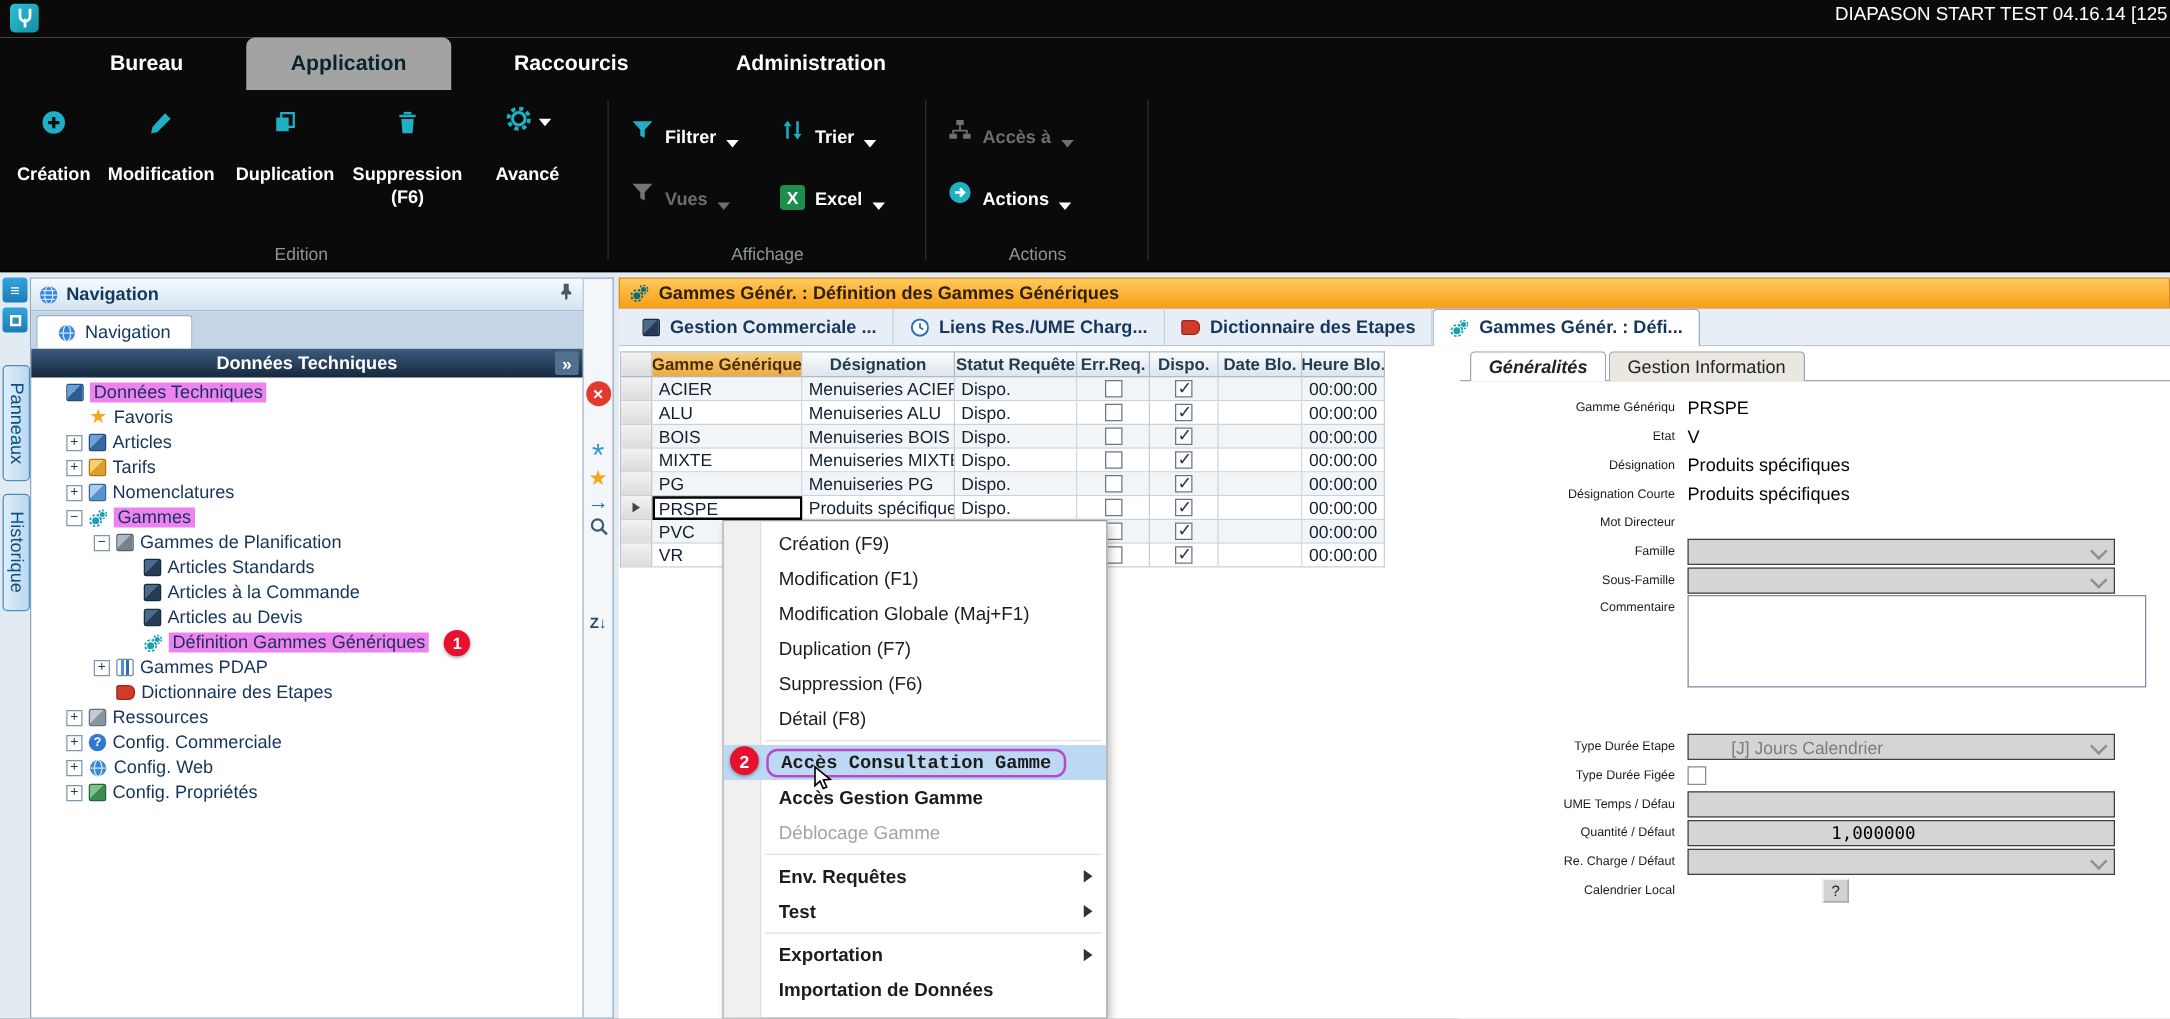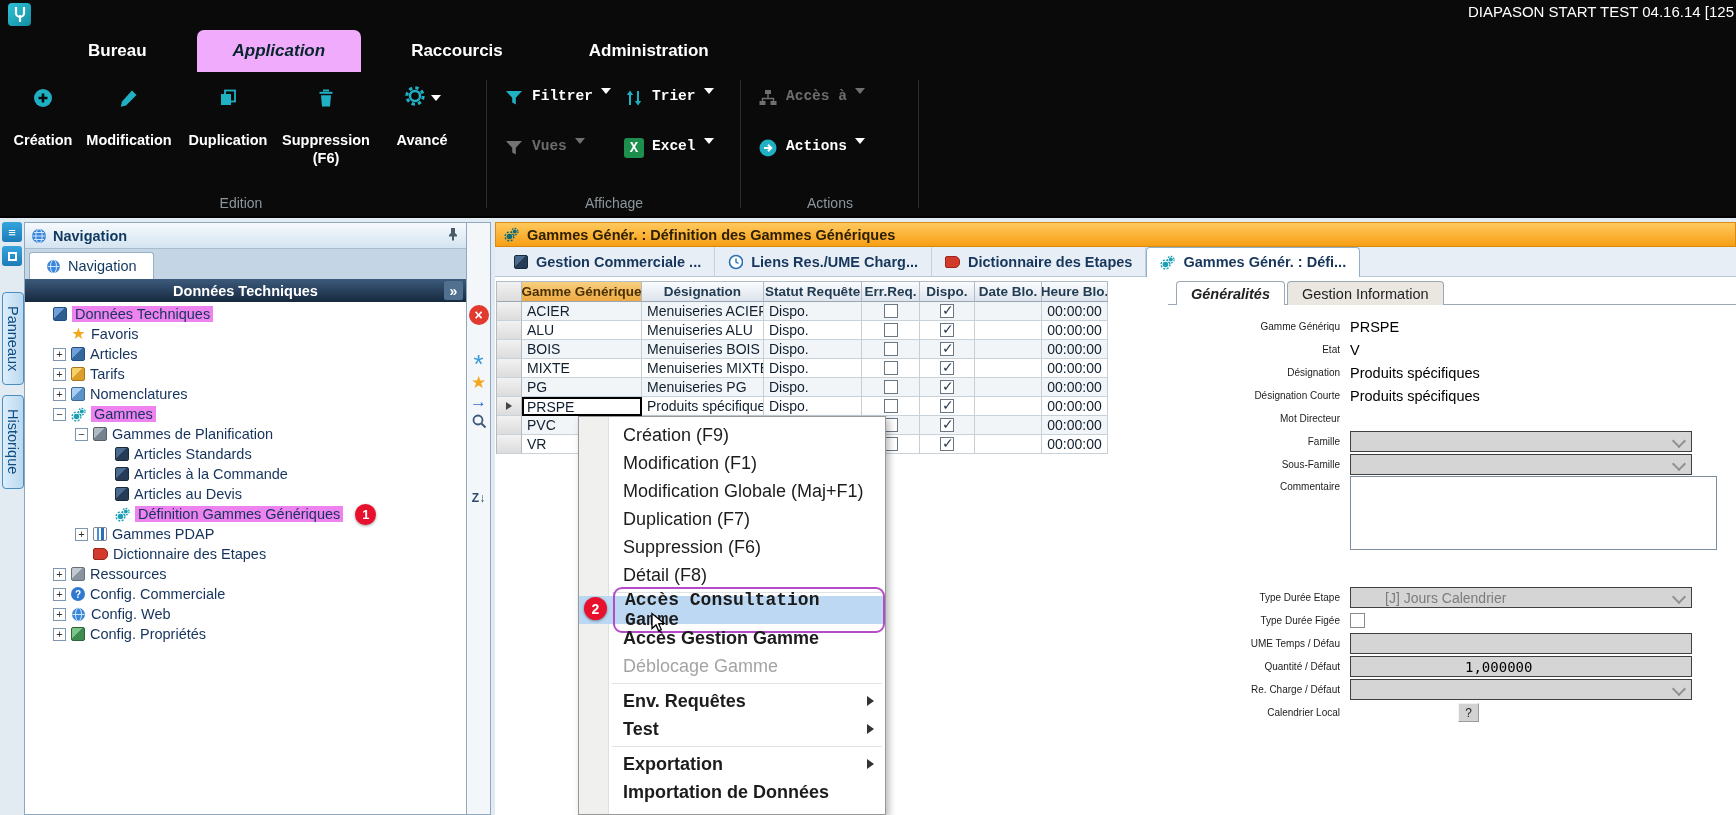--- a/index.html
+++ b/index.html
@@ -10,33 +10,33 @@
   
   .titlebar { position:absolute; top:0; left:0; right:0; height:30px; background:#0a0a0a; }
   .logo { position:absolute; left:8px; top:3px; width:23px; height:23px; border-radius:4px;
           background:linear-gradient(135deg,#2cc2d6,#158ea2); display:flex; align-items:center; justify-content:center; }
   .title-text { position:absolute; right:2px; top:3px; color:#ffffff; font-size:15px; white-space:nowrap; }
 
   
   .rtabs { position:absolute; top:30px; left:0; right:0; height:42px; background:#0a0a0a;
            display:flex; align-items:stretch; padding-left:52px; gap:14px; }
   .rtab { display:flex; align-items:center; padding:0 36px; color:#fff; font-weight:bold; font-size:17px; cursor:default; }
-  .rtab.active { background:#f0abfc; color:#07262c; border-radius:7px 7px 0 0;font-style:italic; }
+  .rtab.active { background:#a3a3a3; color:#07262c; border-radius:7px 7px 0 0; }
 
   
   .ribbon { position:absolute; top:72px; left:0; right:0; height:146px; background:#0a0a0a; border-bottom:2px solid #000; }
   .rgroup { position:absolute; top:0; bottom:0; }
   .glabel { position:absolute; bottom:5px; left:0; right:0; text-align:center; color:#8b969c; font-size:14px; }
   .gsep { position:absolute; top:8px; bottom:8px; width:1px; background:#2d2d2d; }
   .bigrow { position:absolute; top:10px; left:8px; display:flex; }
   .bigbtn { display:flex; flex-direction:column; align-items:center; gap:21px; padding:4px 6px 0;
             color:#fff; font-size:14.5px; font-weight:600; text-align:center; line-height:1.25; }
   .iconrow { display:flex; align-items:center; gap:5px; height:24px; }
-  .smbtn { position:absolute; display:flex; align-items:flex-start; gap:8px; color:#fff; font-size:14.5px;
-           font-weight:600; height:30px; padding:0 6px;font-family:Liberation Mono, monospace; }
+  .smbtn { position:absolute; display:flex; align-items:flex-end; gap:8px; color:#fff; font-size:14.5px;
+           font-weight:600; height:30px; padding:0 6px; }
   .smbtn.disabled, .bigbtn.disabled { color:#6d6d6d; }
   .dd { width:0; height:0; border-left:5px solid transparent; border-right:5px solid transparent; border-top:6px solid #fff; }
   .dd.gray { border-top-color:#707070; }
   .xls { width:20px; height:20px; background:#1e8e4e; border-radius:3px; color:#fff; font-weight:bold;
          font-size:14px; display:flex; align-items:center; justify-content:center; }
   .xls::before { content:"X"; }
 
   
   .workspace { position:absolute; top:218px; left:0; right:0; bottom:0; background:#e2eaf2; }
 
@@ -150,21 +150,21 @@
   .qty { font-family:"DejaVu Sans Mono", monospace; font-size:14px; color:#000; padding-left:86px; }
   .helpbtn { width:21px; height:19px; background:#d2d2d2; border:1px solid #9a9a9a; border-top-color:#f2f2f2;
              border-left-color:#f2f2f2; font-size:12px; color:#222; display:flex; align-items:center;
              justify-content:center; margin-left:108px; }
   .gap34 { height:34px; }
 
   
   .cmenu { position:absolute; left:578px; top:416px; width:308px; height:399px; background:#fff;
            border:1px solid #989898; box-shadow:3px 3px 7px rgba(0,0,0,.28); padding:4px 0; z-index:50; }
   .cmenu .gutter { position:absolute; left:0; top:0; bottom:0; width:30px; background:#f0f0ee; border-right:1px solid #e0e0de; }
-  .mi { position:relative; height:28px; display:flex; align-items:center; padding-left:44px; font-size:18px; color:#1c1c1c; cursor:default; }
+  .mi { position:relative; height:28px; display:flex; align-items:center; padding-left:44px; font-size:15px; color:#1c1c1c; cursor:default;text-align:center; }
   .mi.bold { font-weight:bold; }
   .mi.disabled { color:#a4a4a4; }
   .mi.sel { background:#bcd8f3; }
   .mi .sub { position:absolute; right:11px; width:0; height:0; border-top:5px solid transparent;
              border-bottom:5px solid transparent; border-left:7px solid #333; }
   .msep { height:1px; background:#e2e2e2; margin:3px 3px 3px 33px; }
   .annot-box { border:2px solid #b44cc8; border-radius:9px; padding:1px 10px; margin-left:-10px;font-family:Liberation Mono, monospace; }
 
   
   .badge { position:absolute; width:23px; height:23px; border-radius:50%; background:#e8112d; color:#fff;

